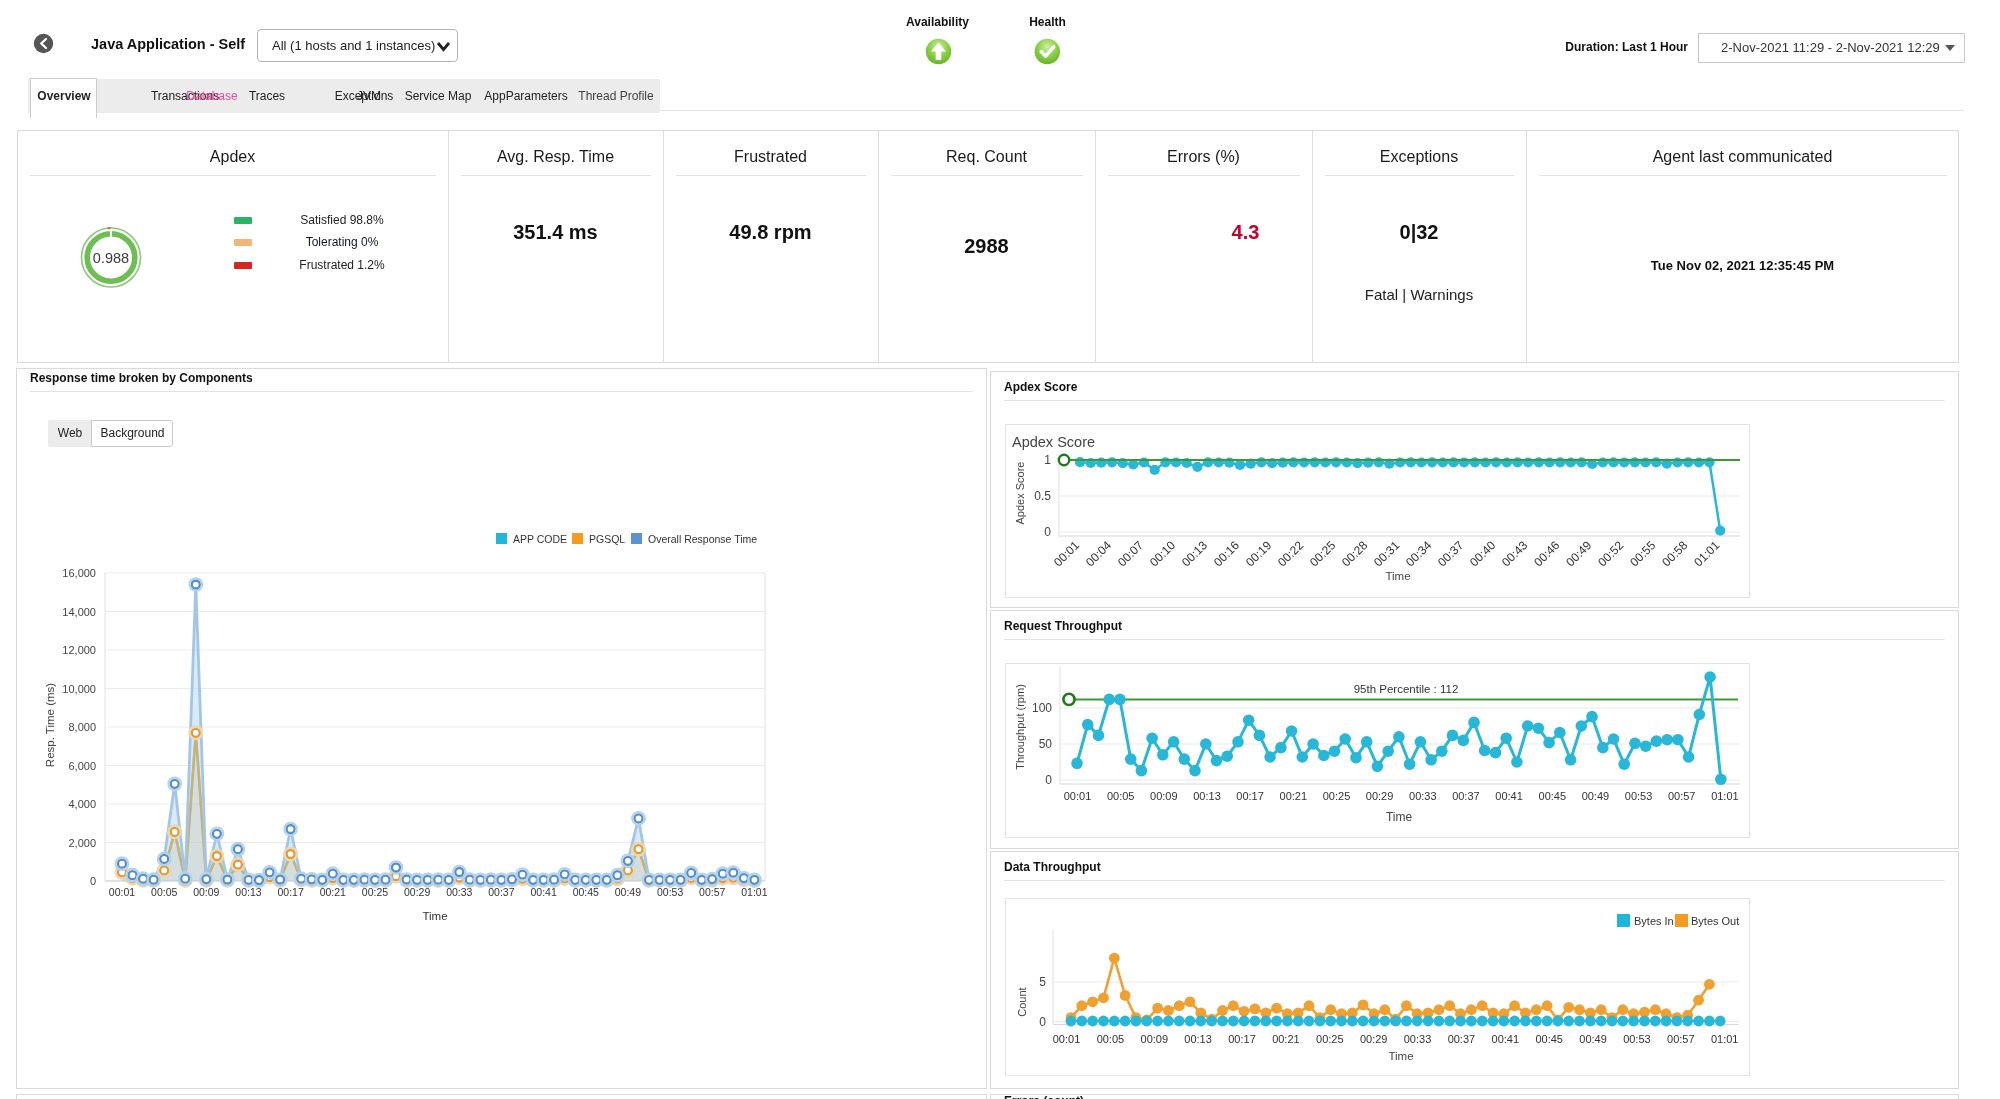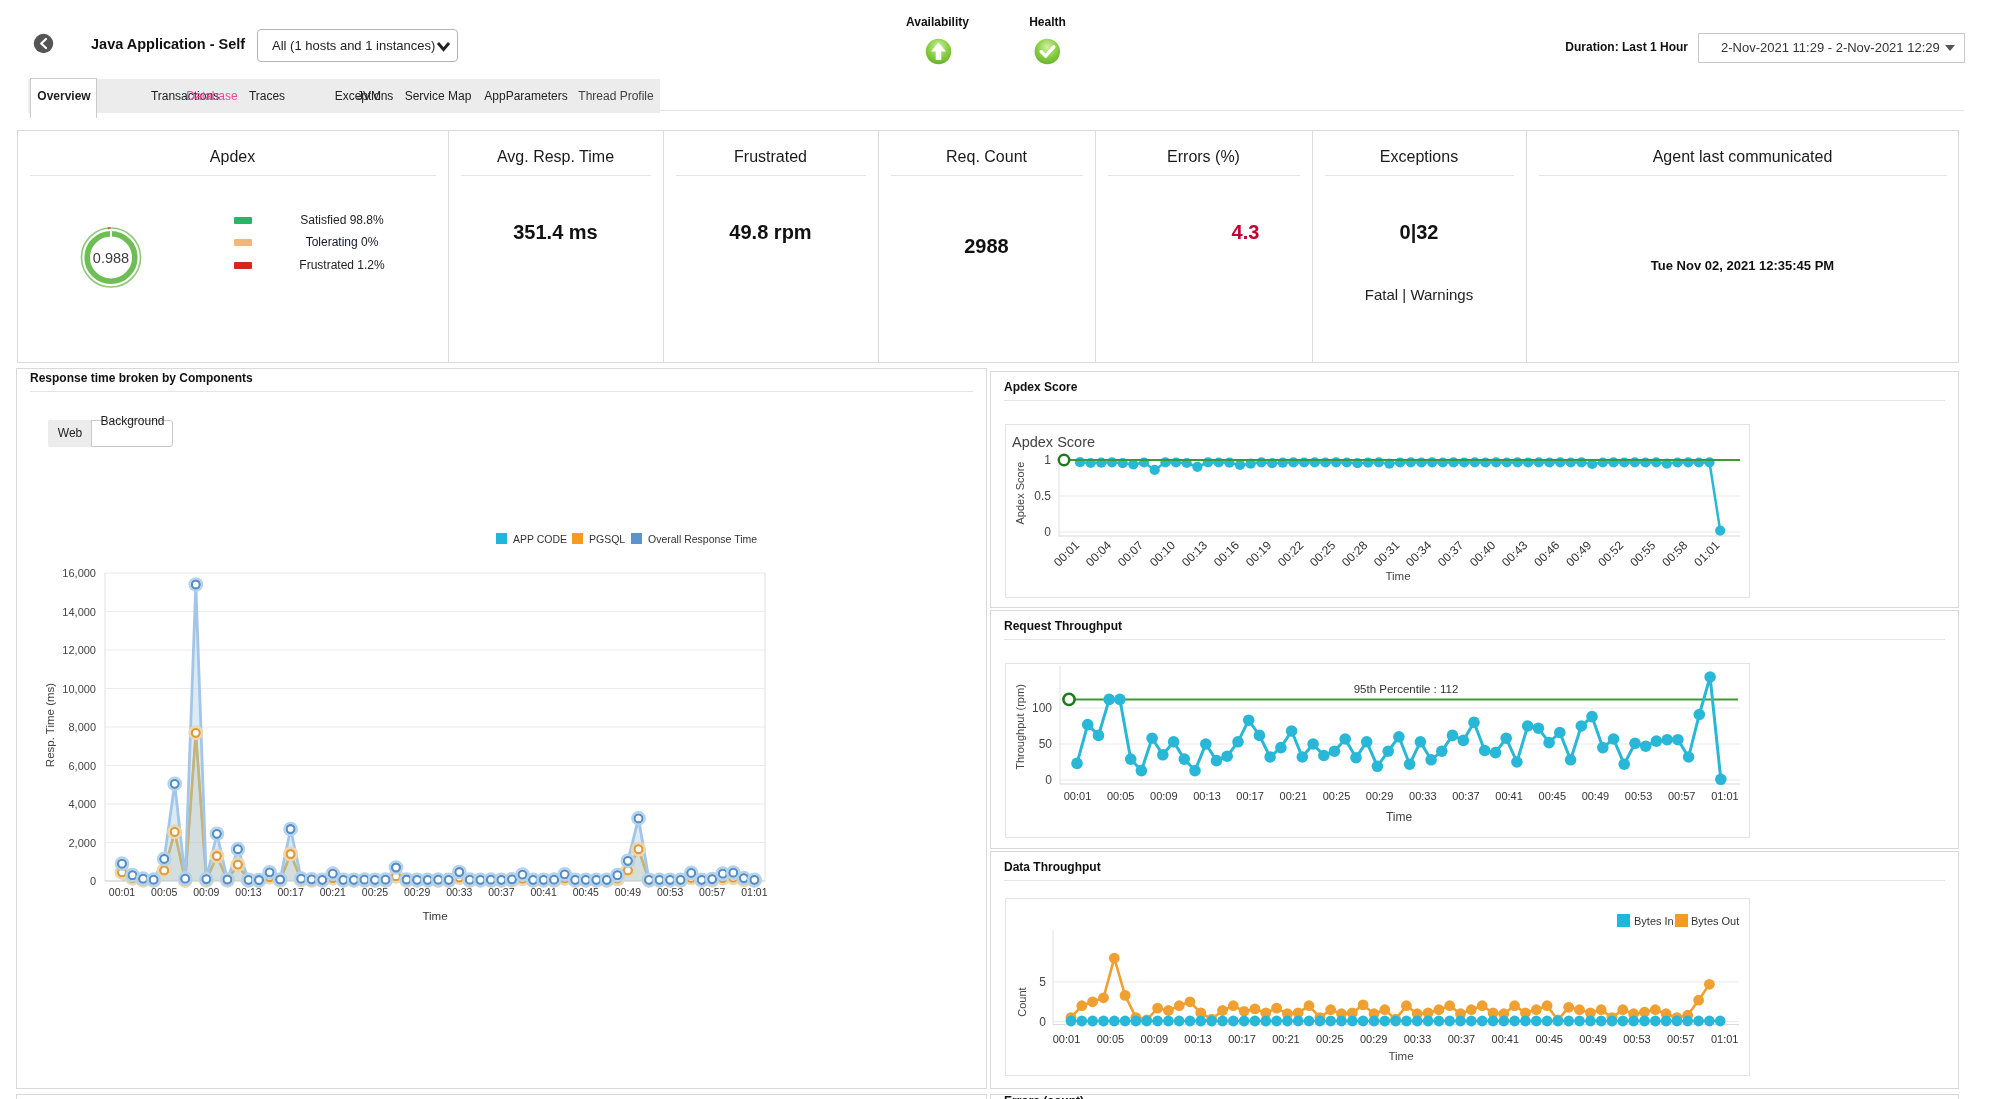--- a/index.html
+++ b/index.html
@@ -72,21 +72,21 @@
 <div class="abs" style="left:234px;top:239px;width:18px;height:7px;border-radius:1px;background:#f2b678;"></div>
 <div class="abs" style="left:260px;top:235px;width:164px;text-align:center;font-size:12px;color:#0f172a;">Tolerating 0%</div>
 <div class="abs" style="left:234px;top:262px;width:18px;height:7px;border-radius:1px;background:#d2281e;"></div>
 <div class="abs" style="left:260px;top:258px;width:164px;text-align:center;font-size:12px;color:#222;">Frustrated 1.2%</div>
 <div class="panel" style="left:16px;top:368px;width:971px;height:721px;"></div>
 <div class="ptitle" style="left:30px;top:371px;">Response time broken by Components</div>
 <div class="psep" style="left:30px;top:391px;width:943px;"></div>
 <div class="abs" style="left:48px;top:420px;width:125px;height:27px;border:1px solid #c9c9c9;border-radius:3px;background:#fff;"></div>
 <div class="abs" style="left:48px;top:420px;width:44px;height:27px;border-right:1px solid #c9c9c9;border-radius:3px 0 0 3px;background:#ececec;"></div>
 <div class="abs" style="left:48px;top:426px;width:44px;text-align:center;font-size:12px;color:#222;">Web</div>
-<div class="abs" style="left:92px;top:414px;width:81px;text-align:center;font-size:12px;color:#222;">Background</div>
+<div class="abs" style="left:92px;top:426px;width:81px;text-align:center;font-size:12px;color:#222;">Background</div>
 <div class="panel" style="left:990px;top:371px;width:969px;height:237px;"></div>
 <div class="ptitle" style="left:1004px;top:380px;">Apdex Score</div>
 <div class="psep" style="left:1004px;top:400px;width:941px;"></div>
 <div class="panel" style="left:990px;top:610px;width:969px;height:239px;"></div>
 <div class="ptitle" style="left:1004px;top:619px;">Request Throughput</div>
 <div class="psep" style="left:1004px;top:639px;width:941px;"></div>
 <div class="panel" style="left:990px;top:851px;width:969px;height:238px;"></div>
 <div class="ptitle" style="left:1004px;top:860px;">Data Throughput</div>
 <div class="psep" style="left:1004px;top:880px;width:941px;"></div>
 <div class="panel" style="left:990px;top:1094px;width:969px;height:12px;"></div>

